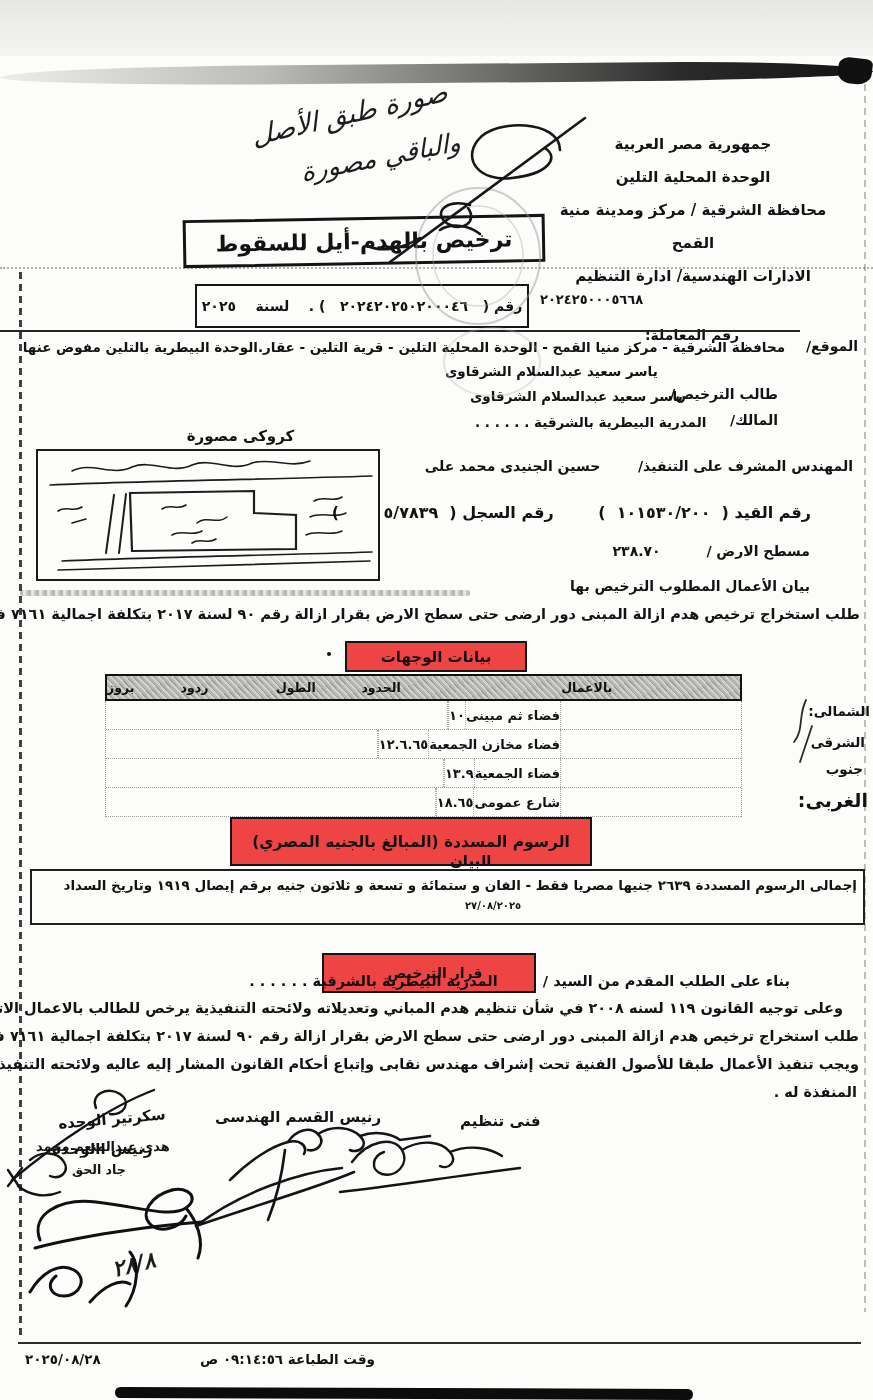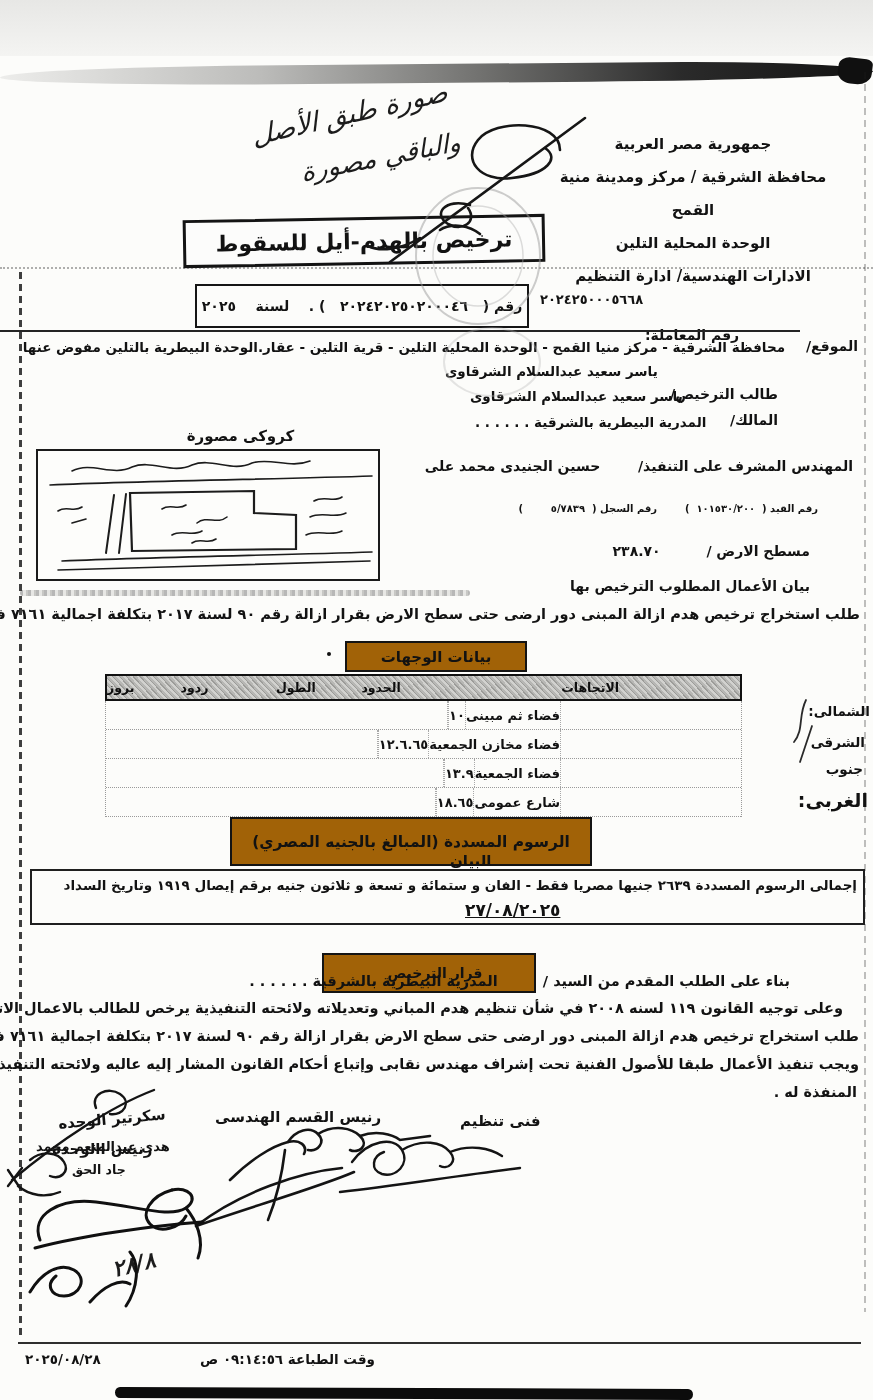--- a/index.html
+++ b/index.html
@@ -30,21 +30,21 @@
      display:flex;align-items:center;justify-content:center;font-size:22px;letter-spacing:1px;
      transform:rotate(-1deg);background:rgba(255,255,255,.2);}
 
   .tx-box{left:195px;top:284px;width:330px;height:40px;border:2.5px solid #151515;
      display:flex;align-items:center;justify-content:center;font-size:14px;}
 
   .rule-main{left:0;top:330px;width:800px;border-top:2.5px solid #242424;}
 
   .sketch-box{left:36px;top:449px;width:340px;height:128px;border:2px solid #1b1b1b;background:#fdfdfb;}
 
-  .title-box{border:2px solid #141414;display:flex;align-items:center;justify-content:center;background:#a16207;}
+  .title-box{border:2px solid #141414;display:flex;align-items:center;justify-content:center;background:#ef4444;}
 
   
   .vtable{left:105px;top:674px;width:637px;font-size:13px;}
   .thead{display:flex;height:23px;border:2px solid #111;align-items:center;
      background:repeating-linear-gradient(47deg,#b7b7b4 0 2px,#d2d2cf 2px 4px,#9c9c99 4px 5px);}
   .thead .tcell{font-weight:700;font-size:12.5px;color:#0e0e0e;}
   .tbody{border-left:1px dotted #9a9a9a;border-right:1px dotted #9a9a9a;}
   .trow{display:flex;height:28px;align-items:center;border-bottom:1px dotted #9a9a9a;}
   .tcell{text-align:left;}
   .c1{width:180px;} .c2{width:200px;} .c3{width:85px;} .c4{width:95px;} .c5{width:73px;}
@@ -69,22 +69,22 @@
   <div class="abs vdash" style="left:19px;top:272px;width:3px;height:1068px;opacity:.85;"></div>
   <div class="abs vdash" style="left:864px;top:72px;width:2px;height:1240px;opacity:.28;"></div>
   <div class="abs bottom-bar"></div>
   <div class="abs" style="left:327px;top:652px;width:4px;height:4px;background:#111;border-radius:50%;"></div>
 
   <div class="abs hand nw" style="left:250px;top:98px;font-size:27px;transform:rotate(-13deg) skewX(-6deg);">صورة طبق الأصل</div>
   <div class="abs hand nw" style="left:300px;top:142px;font-size:26px;transform:rotate(-11deg) skewX(-6deg);">والباقي مصورة</div>
 
   <div class="abs ctr" style="left:543px;top:128px;width:300px;font-size:15px;line-height:33px;">
     <div class="b">جمهورية مصر العربية</div>
+    <div class="b">الوحدة المحلية التلين</div>
     <div class="b">محافظة الشرقية / مركز ومدينة منية القمح</div>
-    <div class="b">الوحدة المحلية التلين</div>
     <div class="b">الادارات الهندسية/ ادارة التنظيم</div>
   </div>
 
   <div class="abs stamp-box xb">ترخيص بالهدم-أيل للسقوط</div>
 
   <div class="abs b nw" style="left:645px;top:290px;font-size:14px;margin-top:37px;">رقم المعاملة:</div>
   <div class="abs b nw" style="left:540px;top:292px;font-size:13px;">٢٠٢٤٢٥٠٠٠٥٦٦٨</div>
   <div class="abs tx-box b pre">رقم (   ٢٠٢٤٢٠٢٥٠٢٠٠٠٤٦   ) .    لسنة    ٢٠٢٥</div>
   <div class="abs rule-main"></div>
 
@@ -110,34 +110,34 @@
         <path d="M 16 60 C 24 54 32 62 40 56 M 30 72 l 14 -4 M 150 92 C 158 86 166 94 174 88"></path>
       </g>
     </svg>
   </div>
 
   <div class="abs b nw rt" style="right:20px;top:458px;font-size:14px;">
     <span>المهندس المشرف على التنفيذ/</span>
     <span style="display:inline-block;width:28px;"></span>
     <span>حسين الجنيدى محمد على</span>
   </div>
-  <div class="abs b nw pre rt" style="right:55px;top:503px;font-size:10px;margin-left:20px;">رقم القيد (  ١٠١٥٣٠/٢٠٠  )        رقم السجل (  ٥/٧٨٣٩        )</div>
+  <div class="abs b nw pre rt" style="right:62px;top:503px;font-size:16px;margin-left:20px;">رقم القيد (  ١٠١٥٣٠/٢٠٠  )        رقم السجل (  ٥/٧٨٣٩        )</div>
   <div class="abs b nw rt" style="right:63px;top:543px;font-size:14px;">
     <span>مسطح الارض /</span>
     <span style="display:inline-block;width:36px;"></span>
     <span>٢٣٨.٧٠</span>
   </div>
   <div class="abs b nw" style="right:63px;top:578px;font-size:14px;">بيان الأعمال المطلوب الترخيص بها</div>
 
   <div class="abs b nw" style="right:13px;top:606px;font-size:14.5px;">طلب استخراج ترخيص هدم ازالة المبنى دور ارضى حتى سطح الارض بقرار ازالة رقم ٩٠ لسنة ٢٠١٧ بتكلفة اجمالية ٧١٦١ فقط لاغير</div>
 
   <div class="abs title-box b" style="left:345px;top:641px;width:178px;height:27px;font-size:15px;">بيانات الوجهات</div>
   <div class="abs vtable">
     <div class="thead">
-      <div class="tcell c1">الاتجاهات</div>
+      <div class="tcell c1">بالاعمال</div>
       <div class="tcell c2">الحدود</div>
       <div class="tcell c3">الطول</div>
       <div class="tcell c4">ردود</div>
       <div class="tcell c5">بروز</div>
     </div>
     <div class="tbody">
       <div class="trow">
         <div class="tcell c1"></div>
         <div class="tcell c2 b">فضاء ثم مبينى</div>
         <div class="tcell c3 b">١٠</div>
@@ -170,21 +170,21 @@
 
   <div class="abs b nw" style="right:3px;top:703px;font-size:13.5px;">الشمالى:</div>
   <div class="abs b nw" style="right:8px;top:734px;font-size:13.5px;">الشرقى</div>
   <div class="abs b nw" style="right:10px;top:761px;font-size:13.5px;">جنوب</div>
   <div class="abs b nw" style="right:5px;top:789px;font-size:19px;">الغربى:</div>
 
   <div class="abs title-box b" style="left:230px;top:817px;width:358px;height:45px;font-size:15.5px;border-width:2.5px;">الرسوم المسددة (المبالغ بالجنيه المصري)</div>
   <div class="abs b nw" style="left:450px;top:852px;font-size:15px;">البيان</div>
   <div class="abs fees-box"></div>
   <div class="abs b nw" style="right:16px;top:877px;font-size:13.5px;">إجمالى الرسوم المسددة  ٢٦٣٩  جنيها مصريا فقط - الفان و ستمائة و تسعة و ثلاثون جنيه برقم إيصال ١٩١٩ وتاريخ السداد</div>
-  <div class="abs b nw" style="left:465px;top:900px;font-size:17px;text-decoration:underline;">٢٧/٠٨/٢٠٢٥</div>
+  <div class="abs b nw" style="left:465px;top:900px;font-size:10px;">٢٧/٠٨/٢٠٢٥</div>
 
   <div class="abs title-box b" style="left:322px;top:953px;width:198px;height:36px;font-size:14px;border-width:2.5px;padding-left:12px;">قرار الترخيص</div>
   <div class="abs b nw rt" style="right:83px;top:973px;font-size:14.5px;">
     <span>بناء على الطلب المقدم من السيد /</span>
     <span style="display:inline-block;width:35px;"></span>
     <span>المدرية البيطرية بالشرقية . . . . . .</span>
   </div>
   <div class="abs b nw" style="right:30px;top:1000px;font-size:14.5px;">وعلى توجيه القانون ١١٩ لسنه ٢٠٠٨ في شأن تنظيم هدم المباني وتعديلاته ولائحته التنفيذية يرخص للطالب بالاعمال الاتية:</div>
   <div class="abs b nw" style="right:14px;top:1028px;font-size:14.5px;">طلب استخراج ترخيص هدم ازالة المبنى دور ارضى حتى سطح الارض بقرار ازالة رقم ٩٠ لسنة ٢٠١٧ بتكلفة اجمالية ٧١٦١ فقط لاغير</div>
   <div class="abs b nw" style="right:14px;top:1056px;font-size:14.5px;">ويجب تنفيذ الأعمال طبقا للأصول الفنية تحت إشراف مهندس نقابى وإتباع أحكام القانون المشار إليه عاليه ولائحته التنفيذية والقرارات</div>

